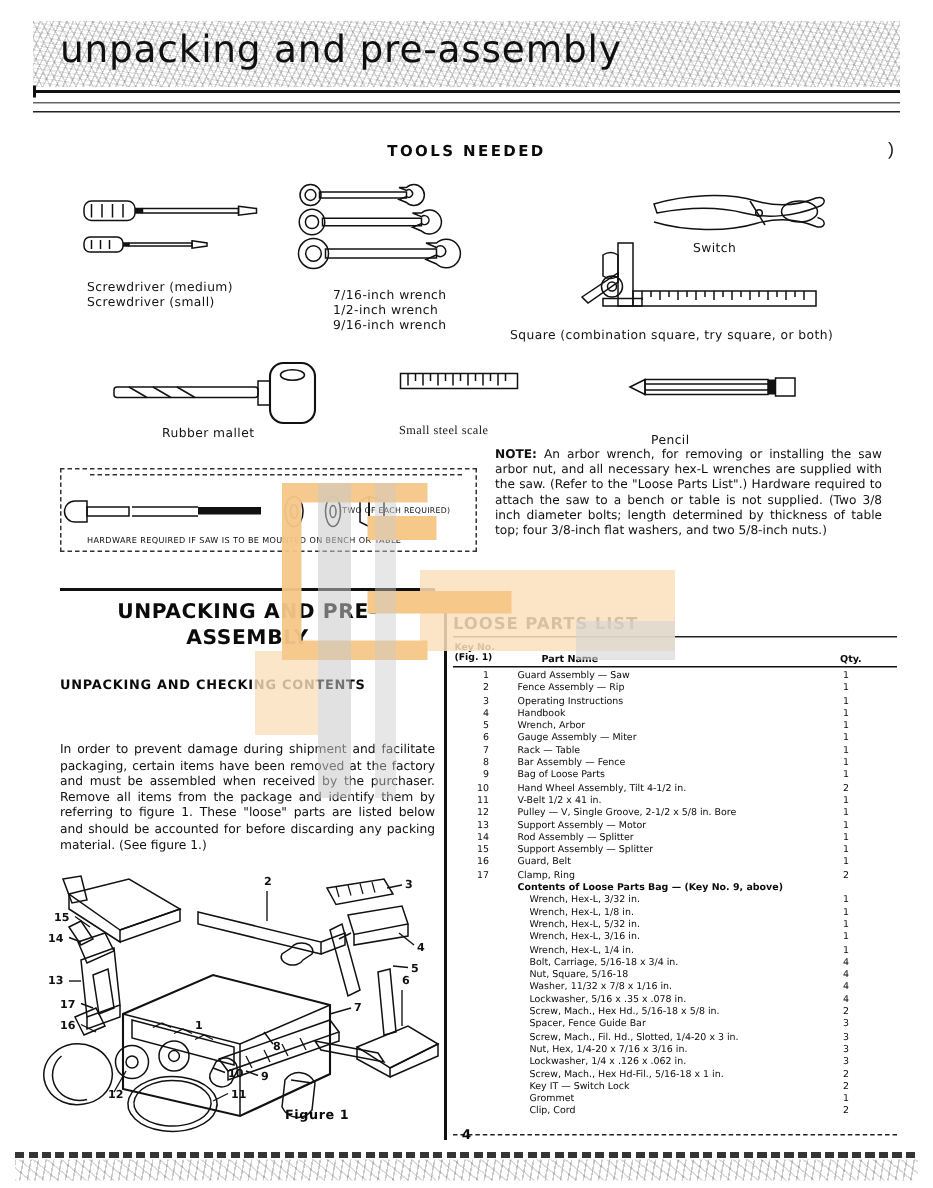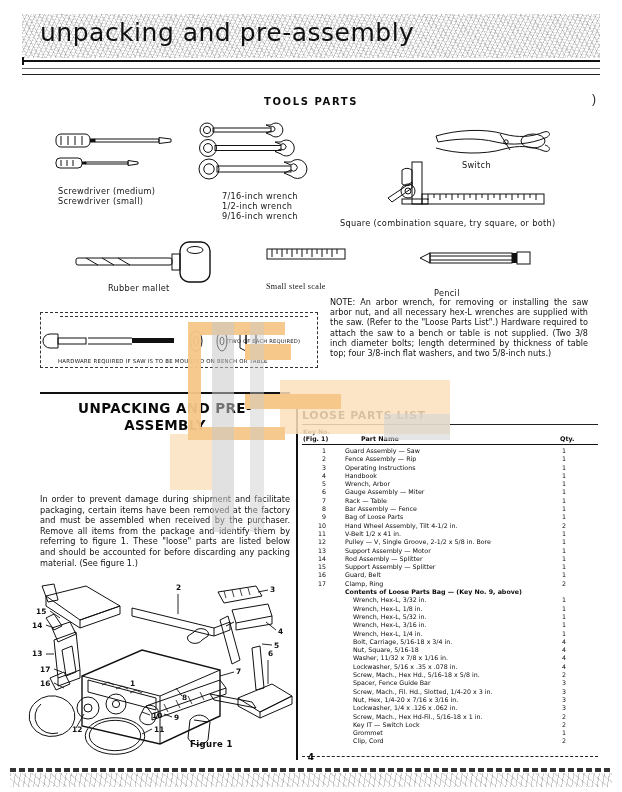--- a/index.html
+++ b/index.html
@@ -44,21 +44,21 @@
            border-top:1px dashed #333;}
   .hw-note{position:absolute;left:58px;top:358px;font-size:5.4px;letter-spacing:.25px;
            color:#111;font-family:"DejaVu Sans",sans-serif;white-space:nowrap;}
   .hw-two{position:absolute;left:226px;top:338px;font-size:5.2px;letter-spacing:.2px;
           color:#111;font-family:"DejaVu Sans",sans-serif;white-space:nowrap;}
 
   
   .note{position:absolute;left:330px;top:297px;width:258px;font-size:8.1px;
         line-height:10.2px;text-align:justify;color:#111;
         font-family:"DejaVu Sans",sans-serif;}
-  .note b{font-weight:normal;}
+  .note b{font-weight:bold;}
 
   
   .ins-rule{position:absolute;left:40px;top:392px;width:250px;height:2px;background:#111;}
   .ins-hd{position:absolute;left:40px;top:400px;width:250px;text-align:center;
           font-size:13.5px;font-weight:bold;letter-spacing:.4px;line-height:17px;
           font-family:"DejaVu Sans",sans-serif;}
 
   .sec-hd{position:absolute;left:40px;top:452px;font-size:8.6px;font-weight:bold;
           letter-spacing:.5px;font-family:"DejaVu Sans",sans-serif;}
   .para{position:absolute;left:40px;width:250px;font-size:8.2px;line-height:10.6px;
@@ -132,21 +132,21 @@
 <div class="page">
 
   <div class="hdr-band"></div>
   <div class="hdr-title">unpacking and pre-assembly</div>
   <div class="tick-l"></div>
   <div class="rule-a"></div>
   <div class="rule-b"></div>
   <div class="rule-c"></div>
   <div class="tick-r">)</div>
 
-  <div class="tools-hd">TOOLS PARTS</div>
+  <div class="tools-hd">TOOLS NEEDED</div>
 
   <svg style="position:absolute;left:52px;top:128px;" width="140" height="52">
     <g>
       <rect class="ln" x="4" y="6" width="34" height="13" rx="5"></rect>
       <line class="ln" x1="9" y1="8" x2="9" y2="17"></line>
       <line class="ln" x1="16" y1="8" x2="16" y2="17"></line>
       <line class="ln" x1="23" y1="8" x2="23" y2="17"></line>
       <line class="ln" x1="30" y1="8" x2="30" y2="17"></line>
       <rect class="fl" x="38" y="10.5" width="5" height="4"></rect>
       <rect class="ln" x="43" y="11" width="64" height="3"></rect>
@@ -302,20 +302,21 @@
   <div class="hw-note">HARDWARE REQUIRED IF SAW IS TO BE MOUNTED ON BENCH OR TABLE</div>
 
   <div class="note">
     <b>NOTE:</b><span> An arbor wrench, for removing or installing the saw arbor nut, and all necessary hex-L wrenches are supplied with the saw. (Refer to the "Loose Parts List".) Hardware required to attach the saw to a bench or table is not supplied. (Two 3/8 inch diameter bolts; length determined by thickness of table top; four 3/8-inch flat washers, and two 5/8-inch nuts.)</span>
   </div>
 
   <div class="ins-rule"></div>
   <div class="ins-hd">
     <div>UNPACKING AND PRE-ASSEMBLY</div>
   </div>
+  <div class="sec-hd">UNPACKING AND CHECKING CONTENTS</div>
   <div class="para p2">In order to prevent damage during shipment and facilitate packaging, certain items have been removed at the factory and must be assembled when received by the purchaser. Remove all items from the package and identify them by referring to figure 1. These "loose" parts are listed below and should be accounted for before discarding any packing material. (See figure 1.)</div>
 
   <div class="lp-rule-top"></div>
   <div class="lp-hd">LOOSE PARTS LIST</div>
   <div class="lp-dash"></div>
   <div class="lp-key">
     <div>Key No.</div>
     <div>(Fig. 1)</div>
   </div>
   <div class="lp-part">Part Name</div>

